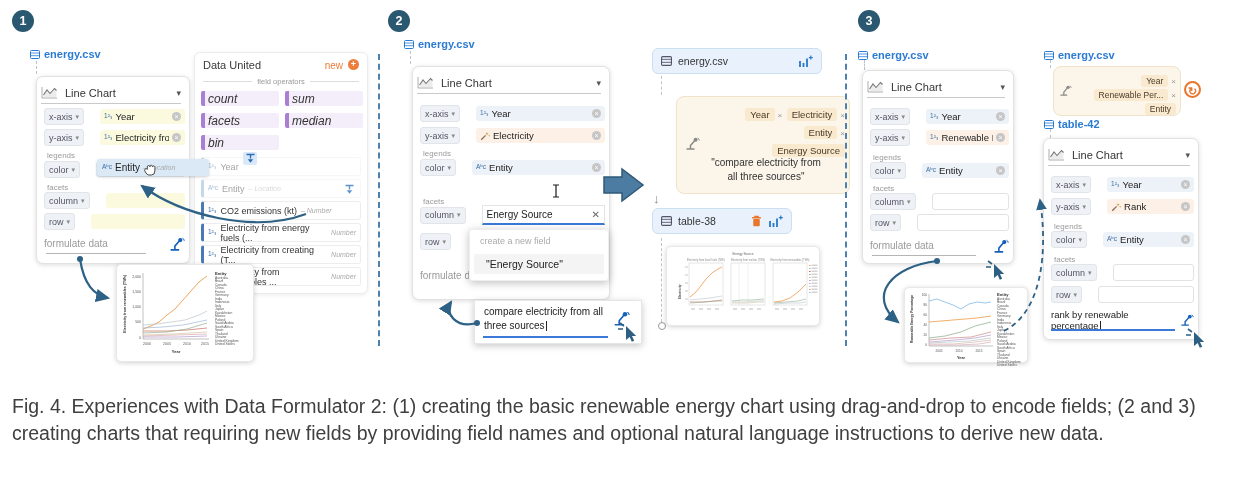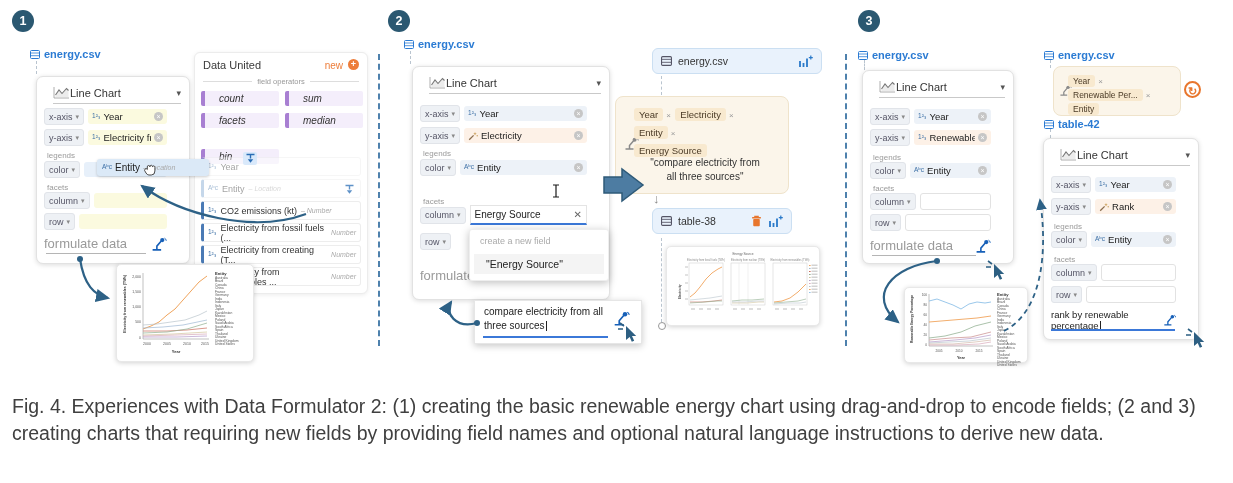--- a/index.html
+++ b/index.html
@@ -3,52 +3,52 @@
 <meta charset="utf-8">
 <style>
   html,body{margin:0;padding:0;background:#fff}
   .fig{position:relative;width:1233px;height:483px;background:#fff;font-family:"Liberation Sans",sans-serif;overflow:hidden}
   .abs{position:absolute}
   .badge{width:22px;height:22px;border-radius:50%;background:#2b5871;color:#fff;font-size:12.5px;font-weight:bold;display:flex;align-items:center;justify-content:center}
   .dslabel{color:#2b7bd3;font-weight:bold;font-size:11px;display:flex;gap:4px;align-items:center}
   .conn{width:0;border-left:1px dashed #b9c4cf}
   .sep{width:0;border-left:2px dashed #4e81ad}
   .card{background:#fff;border:1px solid #e2e2e2;border-radius:7px;box-shadow:0 1px 5px rgba(0,0,0,.14)}
-  .vhead{position:absolute;left:16px;right:8px;top:5px;height:21px;display:flex;align-items:center;border-bottom:1px solid #c9c9c9}
+  .vhead{position:absolute;left:4px;right:8px;top:5px;height:21px;display:flex;align-items:center;gap:7px;border-bottom:1px solid #c9c9c9}
   .vtitle{font-size:11px;color:#333}
   .vcar{margin-left:auto;font-size:9px;color:#555}
-  .srow{position:absolute;left:7px;right:22px;display:flex;align-items:center;gap:4px;height:17px}
+  .srow{position:absolute;left:7px;right:4px;display:flex;align-items:center;gap:16px;height:17px}
   .shelf{display:flex;align-items:center;gap:3px;background:#eef1f5;border:1px solid #e1e4e9;border-radius:3px;color:#556;font-size:9px;padding:0 4px;height:15px;flex:none}
   .car{color:#888;font-size:7px}
   .chip{flex:1;display:flex;align-items:center;gap:3px;border-radius:3px;height:15px;padding:0 4px;font-size:9.5px;color:#222;min-width:0}
   .chip .nm{white-space:nowrap;overflow:hidden}
   .y{background:#fbfadf}.b{background:#edf2f8}.o{background:#fdf1e7}
   .w{background:#fff;border:1px solid #e2e2e2}
   .hl{background:#e7f0fa}
   .tic{color:#3a6ea5;font-size:6.5px;flex:none;line-height:1}
   .xclear{margin-left:auto;flex:none;width:9px;height:9px;border-radius:50%;background:#c6c6c6;color:#fff;font-size:7px;line-height:9px;text-align:center}
   .grp{position:absolute;left:10px;font-size:8px;color:#9a9a9a}
-  .fmt{font-size:13px;color:#9a9a9a}
+  .fmt{font-size:10px;color:#9a9a9a}
   .uline{position:absolute;height:0;border-bottom:1px solid #b5b5b5}
   .buline{position:absolute;height:0;border-bottom:2px solid #3b78d8}
   .robot{color:#1760b8}.robot.grey{color:#8a8a8a}
   .dragchip{display:flex;align-items:center;gap:3px;background:#dbe9f7;border-radius:3px;padding:0 5px;height:17px;font-size:10px;color:#222;box-shadow:0 1px 3px rgba(0,0,0,.2)}
   .ftype{color:#aaa;font-style:italic;font-size:7px;white-space:nowrap}
   .dfpanel{background:#fff;border:1px solid #ececec;border-radius:6px;box-shadow:0 1px 4px rgba(0,0,0,.08)}
   .dftitle{font-size:11px;color:#3a3a3a}
   .newlbl{font-size:10px;color:#ed7d3a}
   .plus{width:11px;height:11px;border-radius:50%;background:#ed7d3a;color:#fff;font-size:9px;line-height:11px;text-align:center;font-weight:bold}
   .opdiv{position:absolute;left:8px;right:8px;display:flex;align-items:center;gap:5px;font-size:7.5px;color:#999}
   .opdiv:before,.opdiv:after{content:"";flex:1;border-top:1px solid #ddd}
-  .opchip{position:absolute;width:78px;height:15px;background:#f4eefb;border-left:4px solid #a87fd2;border-radius:2px;font-style:italic;font-size:10px;color:#333;display:flex;align-items:center;padding:0 14px;box-sizing:border-box}
+  .opchip{position:absolute;width:78px;height:15px;background:#f4eefb;border-left:4px solid #a87fd2;border-radius:2px;font-style:italic;font-size:12px;color:#333;display:flex;align-items:center;padding:0 3px;box-sizing:border-box}
   .dfrow{position:absolute;left:6px;right:6px;height:17px;display:flex;align-items:center;gap:4px;background:#fff;border:1px solid #ededed;border-left:3px solid #4a7ab5;border-radius:3px;font-size:9px;color:#333;padding:0 4px}
   .faded{opacity:.45;border-left-color:#7fa8d2}
   .bluecard{background:#e9f2fc;border:1px solid #cbdff2;border-radius:6px;display:flex;align-items:center;gap:6px;padding:0 8px;font-size:10.5px;color:#333;box-sizing:border-box}
   .beige{background:#fbf5ea;border:1px solid #efe3cb;border-radius:8px}
-  .tanrow{position:absolute;left:18px;right:4px;text-align:left}
+  .tanrow{position:absolute;left:18px;right:4px;text-align:right}
   .tan{background:#f8e9cf;border-radius:3px;padding:1px 5px;font-size:9.5px;color:#4a3a26;display:inline-block}
   .chx{color:#999;font-size:8px;margin-left:3px}
   .quote{position:absolute;left:10px;right:4px;text-align:center;font-size:10px;color:#333}
   .thumb{background:#fff;border:1px solid #e8e8e8;border-radius:5px;box-shadow:0 1px 5px rgba(0,0,0,.18)}
   .legend{position:absolute;font-size:3.3px;line-height:1.06;color:#555;white-space:pre-line}
   .legtitle{position:absolute;font-size:4.2px;font-weight:bold;color:#333}
   .downar{font-size:13px;color:#888}
   .refresh{width:17px;height:17px;border:2px solid #e8762d;border-radius:50%;color:#e8762d;font-size:11px;line-height:16px;text-align:center;font-weight:bold;box-sizing:border-box}
   .dropicon{background:#d9e9fb;border-radius:2px;width:14px;height:13px;display:flex;align-items:center;justify-content:center}
   .inp{flex:1;display:flex;align-items:center;background:#fff;border:1px solid #e4e4e4;border-bottom:2px solid #3b78d8;height:17px;padding:0 4px;font-size:10px;color:#222}
@@ -153,38 +153,38 @@
     <div class="abs dftitle" style="left:8px;top:6px">Data United</div>
     <div class="abs newlbl" style="right:24px;top:7px">new</div>
     <div class="abs plus" style="right:8px;top:6px">+</div>
     <div class="opdiv" style="top:24px">
         <span>field operators</span>
       </div>
     <div class="opchip" style="left:6px;top:38px">count</div>
     <div class="opchip" style="left:90px;top:38px">sum</div>
     <div class="opchip" style="left:6px;top:60px">facets</div>
     <div class="opchip" style="left:90px;top:60px">median</div>
-    <div class="opchip" style="left:6px;top:96px">bin</div>
+    <div class="opchip" style="left:6px;top:82px">bin</div>
     <div class="dfrow faded" style="top:104px">
         <span class="tic">1²₃</span>
         <span>Year</span>
       </div>
     <div class="dfrow faded" style="top:126px">
         <span class="tic">Aᵇc</span>
         <span>Entity</span>
         <span class="ftype">– Location</span>
       </div>
     <div class="dfrow" style="top:148px">
         <span class="tic">1²₃</span>
         <span>CO2 emissions (kt)</span>
         <span class="ftype">– Number</span>
       </div>
     <div class="dfrow" style="top:170px">
         <span class="tic">1²₃</span>
-        <span class="nm">Electricity from fossil fuels (...</span>
+        <span class="nm">Electricity from energy fuels (...</span>
         <span class="ftype" style="margin-left:auto">Number</span>
       </div>
     <div class="dfrow" style="top:192px">
         <span class="tic">1²₃</span>
         <span class="nm">Electricity from creating (T...</span>
         <span class="ftype" style="margin-left:auto">Number</span>
       </div>
     <div class="dfrow" style="top:214px">
         <span class="tic">1²₃</span>
         <span class="nm">Electricity from renewables ...</span>
@@ -352,21 +352,21 @@
         <path d="M0.5 3 H9.5 M0.5 5.7 H9.5" stroke="currentColor" stroke-width="0.8"></path>
       </svg>
     <span>energy.csv</span>
     <svg style="margin-left:auto" width="15" height="13" viewBox="0 0 15 13">
         <path d="M2 12 V6 M5.5 12 V8 M9 12 V3.5" stroke="#2979c9" stroke-width="1.8" fill="none"></path>
         <path d="M10.8 2.6 h4 M12.8 0.6 v4" stroke="#2979c9" stroke-width="1.2"></path>
       </svg>
   </div>
   <div class="abs conn" style="left:661px;top:76px;height:19px"></div>
 
-  <div class="abs beige" style="left:615px;top:96px;width:172px;height:96px">
+  <div class="abs beige" style="left:676px;top:96px;width:172px;height:96px">
     <svg class="robot grey abs" style="left:8px;top:40px" width="15" height="13" viewBox="0 0 15 13">
         <path d="M1.5 12 h8 M5.5 12 V8.5 L10 3.2" fill="none" stroke="currentColor" stroke-width="1.5"></path>
         <circle cx="10.6" cy="2.8" r="2" fill="currentColor"></circle>
         <path d="M12.6 1 a2.8 2.8 0 0 1 1.7 2.5" fill="none" stroke="currentColor" stroke-width="0.9"></path>
       </svg>
     <div class="tanrow" style="top:7px">
       <span class="tan">Year</span><span class="chx">×</span>
       <span class="tan">Electricity</span><span class="chx">×</span>
     </div>
     <div class="tanrow" style="top:25px">

